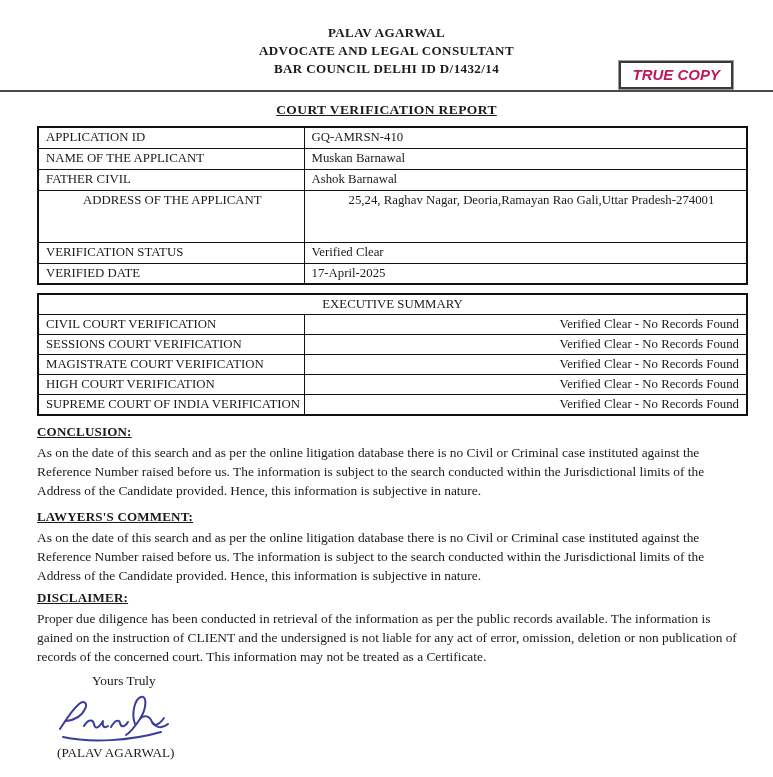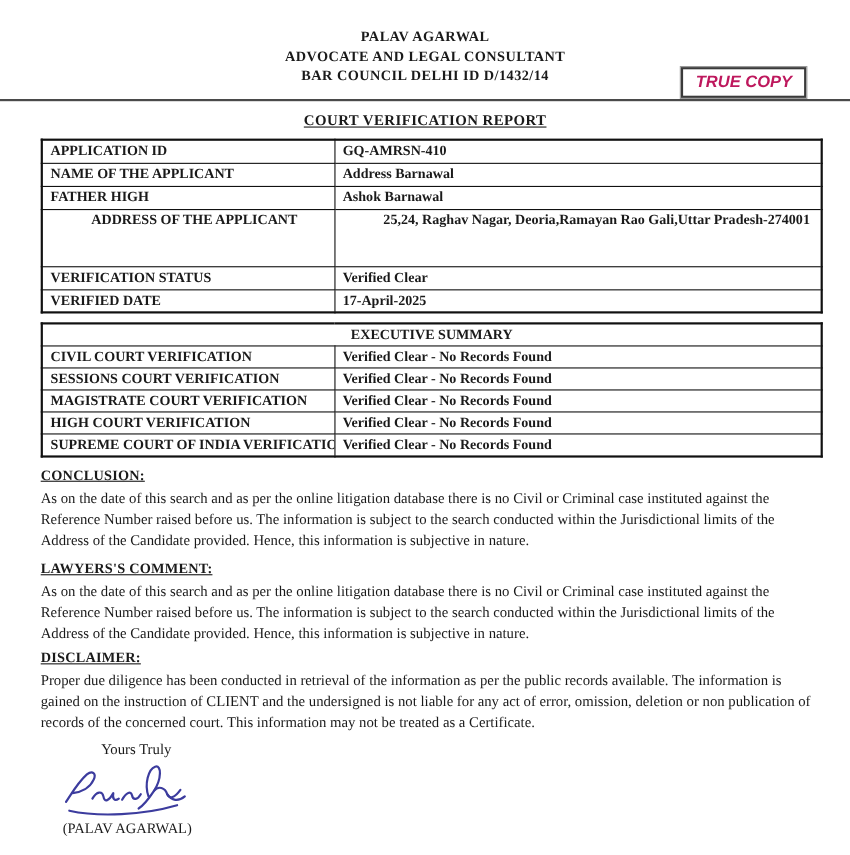--- a/index.html
+++ b/index.html
@@ -37,33 +37,33 @@
 
   
   table.doc-table {
     border-collapse: collapse;
     margin-left: 37px; margin-top: 8px;
     width: 711px;
     table-layout: fixed;
   }
   table.doc-table td, table.doc-table th {
     border: 1px solid #111;
-    font-size: 12.8px; font-weight: bold;
+    font-size: 12.8px; font-weight: normal;
     padding: 2px 7px;
     vertical-align: middle;
     overflow: hidden; white-space: nowrap;
   }
   table.doc-table { border: 2px solid #111; }
   col.label-col { width: 266px; }
   .applicant-table td { height: 21px; }
   .applicant-table tr.tall-row td { height: 52px; vertical-align: top; padding-top: 2px; padding-left: 44px; }
   .exec-table { margin-top: 5px; }
   .exec-table th { text-align: center; height: 19px; font-size: 12.8px; }
   .exec-table td { height: 19.5px; }
-  .exec-table td.exec-value { text-align: left; }
+  .exec-table td.exec-value { text-align: right; }
 
   
   .section { margin-left: 37px; width: 707px; }
   .section-heading {
     font-weight: bold; font-size: 13px; text-decoration: underline;
     letter-spacing: 0.2px;
   }
   .section-body { font-size: 13.4px; line-height: 19px; margin-top: 3px; }
   #conclusion { margin-top: 8px; }
   #lawyers-comment { margin-top: 9px; }
@@ -96,24 +96,24 @@
         <col class="label-col">
         <col>
       </colgroup>
     <tbody>
         <tr>
       <td>APPLICATION ID</td>
       <td>GQ-AMRSN-410</td>
     </tr>
     <tr>
       <td>NAME OF THE APPLICANT</td>
-      <td>Address Barnawal</td>
+      <td>Muskan Barnawal</td>
     </tr>
     <tr>
-      <td>FATHER HIGH</td>
+      <td>FATHER CIVIL</td>
       <td>Ashok Barnawal</td>
     </tr>
     <tr class="tall-row">
       <td>ADDRESS OF THE APPLICANT</td>
       <td>25,24, Raghav Nagar, Deoria,Ramayan Rao Gali,Uttar Pradesh-274001</td>
     </tr>
     <tr>
       <td>VERIFICATION STATUS</td>
       <td>Verified Clear</td>
     </tr>

